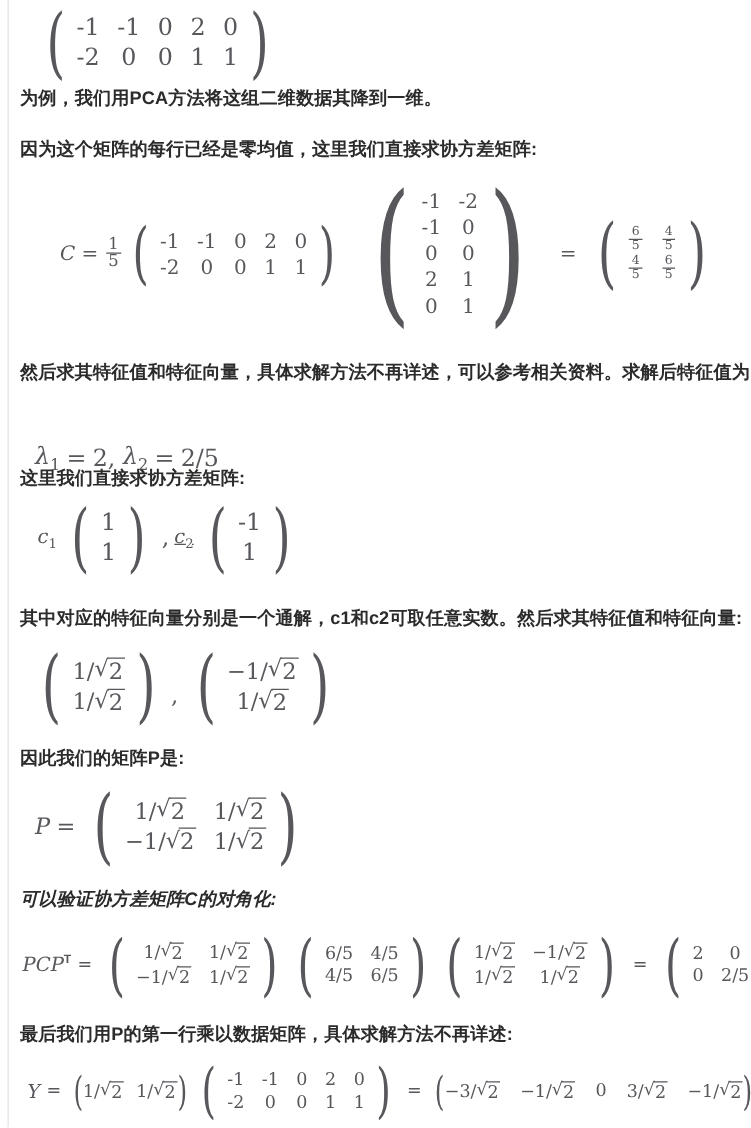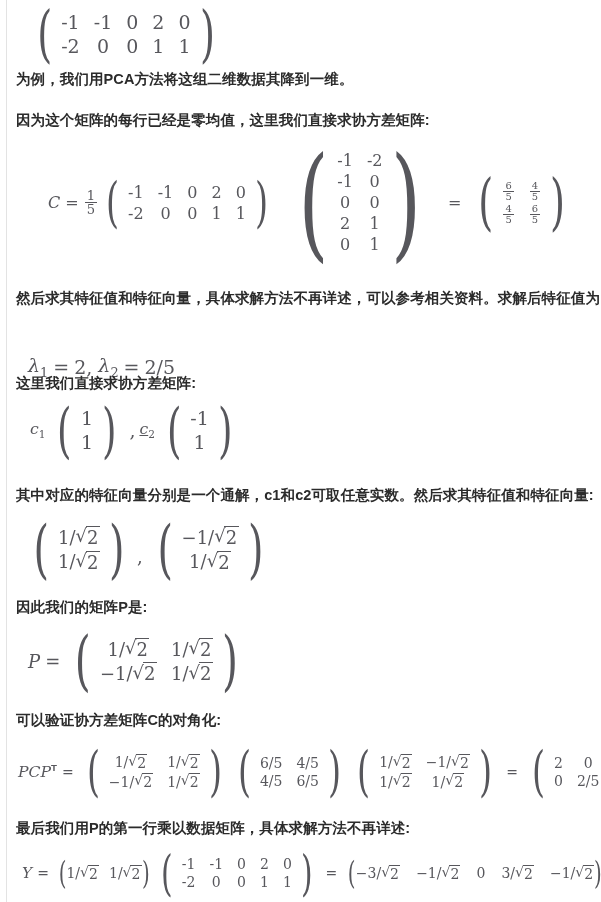--- a/index.html
+++ b/index.html
@@ -305,21 +305,21 @@
         <span class="grid" style="grid-template-columns:repeat(2,auto);">
           <span>1/<span class="sqrt"><span class="rad">√</span><span class="arg">2</span></span></span>
           <span>1/<span class="sqrt"><span class="rad">√</span><span class="arg">2</span></span></span>
           <span>−1/<span class="sqrt"><span class="rad">√</span><span class="arg">2</span></span></span>
           <span>1/<span class="sqrt"><span class="rad">√</span><span class="arg">2</span></span></span>
         </span>
         <span class="paren r" style="font-size:66px;">)</span>
       </span>
     </div>
 
-    <div class="para" style="position:absolute; left:0; top:710px;">可以验证协方差矩阵C的对角化:</div>
+    <div class="para" style="position:absolute; left:0; top:710px;font-style:italic;">可以验证协方差矩阵C的对角化:</div>
 
     <div class="math" style="position:absolute; left:18px; top:748px; font-size:14px;">
       <span class="mi" style="font-size:1.12em;"><span>PCP</span><span class="supT">T</span></span>
       <span class="op">=</span>
       <span class="mat">
         <span class="paren l" style="font-size:54px;">(</span>
         <span class="grid" style="grid-template-columns:repeat(2,auto);">
           <span>1/<span class="sqrt"><span class="rad">√</span><span class="arg">2</span></span></span>
           <span>1/<span class="sqrt"><span class="rad">√</span><span class="arg">2</span></span></span>
           <span>−1/<span class="sqrt"><span class="rad">√</span><span class="arg">2</span></span></span>

